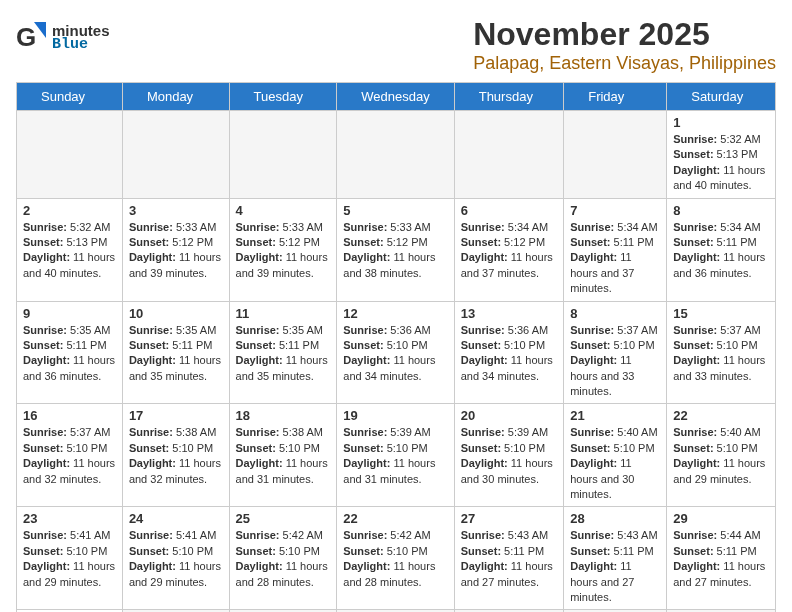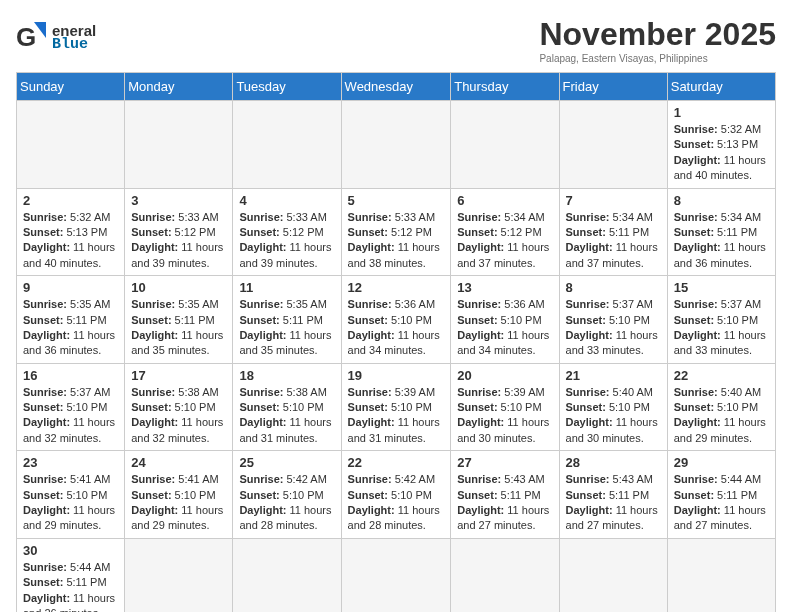--- a/index.html
+++ b/index.html
@@ -22,33 +22,33 @@
       align-items: flex-start;
     }
     .title-section {
     }
     .month-title {
       font-size: 32px;
       font-weight: bold;
       color: #333;
     }
     .location-subtitle {
-      font-size: 10px;
-      color: #737373;
+      font-size: 18px;
+      color: #a16207;
     }
     .calendar {
       width: 100%;
       border-collapse: collapse;
       border: 1px solid #ccc;
     }
     .calendar th {
       background-color: #2979c8;
       color: #fff;
       text-align: left;
-      padding: 6px 3px;
+      padding: 6px 24px;
       font-size: 13px;
       font-weight: normal;
       border: 1px solid #ccc;
     }
     .calendar td {
       vertical-align: top;
       padding: 4px 6px;
       border: 1px solid #ccc;
       font-size: 10.5px;
       color: #333;
@@ -75,21 +75,21 @@
 <body>
 
 <div class="header-section">
   <div class="logo">
   <div style="display:flex; align-items:center; gap:4px;">
     <svg width="32" height="36" viewBox="0 0 32 36">
       <text x="0" y="26" font-size="26" font-weight="900" fill="#333" font-family="Arial">G</text>
       <polygon points="18,2 30,2 30,18" fill="#1a6dcc"></polygon>
     </svg>
     <div style="line-height:1.1;">
-      <div style="font-size:15px; font-weight:bold; color:#333; font-family:Arial; letter-spacing:0;">eneral</div>
+      <div style="font-size:15px; font-weight:bold; color:#333; font-family:Arial; letter-spacing:0;">minutes</div>
       <div style="font-size:15px; font-weight:bold; color:#0369a1; font-family:Liberation Mono, monospace; margin-top:-2px;">Blue</div>
     </div>
   </div>
 </div>
   <div class="title-section">
     <div class="month-title">November 2025</div>
     <div class="location-subtitle">Palapag, Eastern Visayas, Philippines</div>
   </div>
 </div>
 

